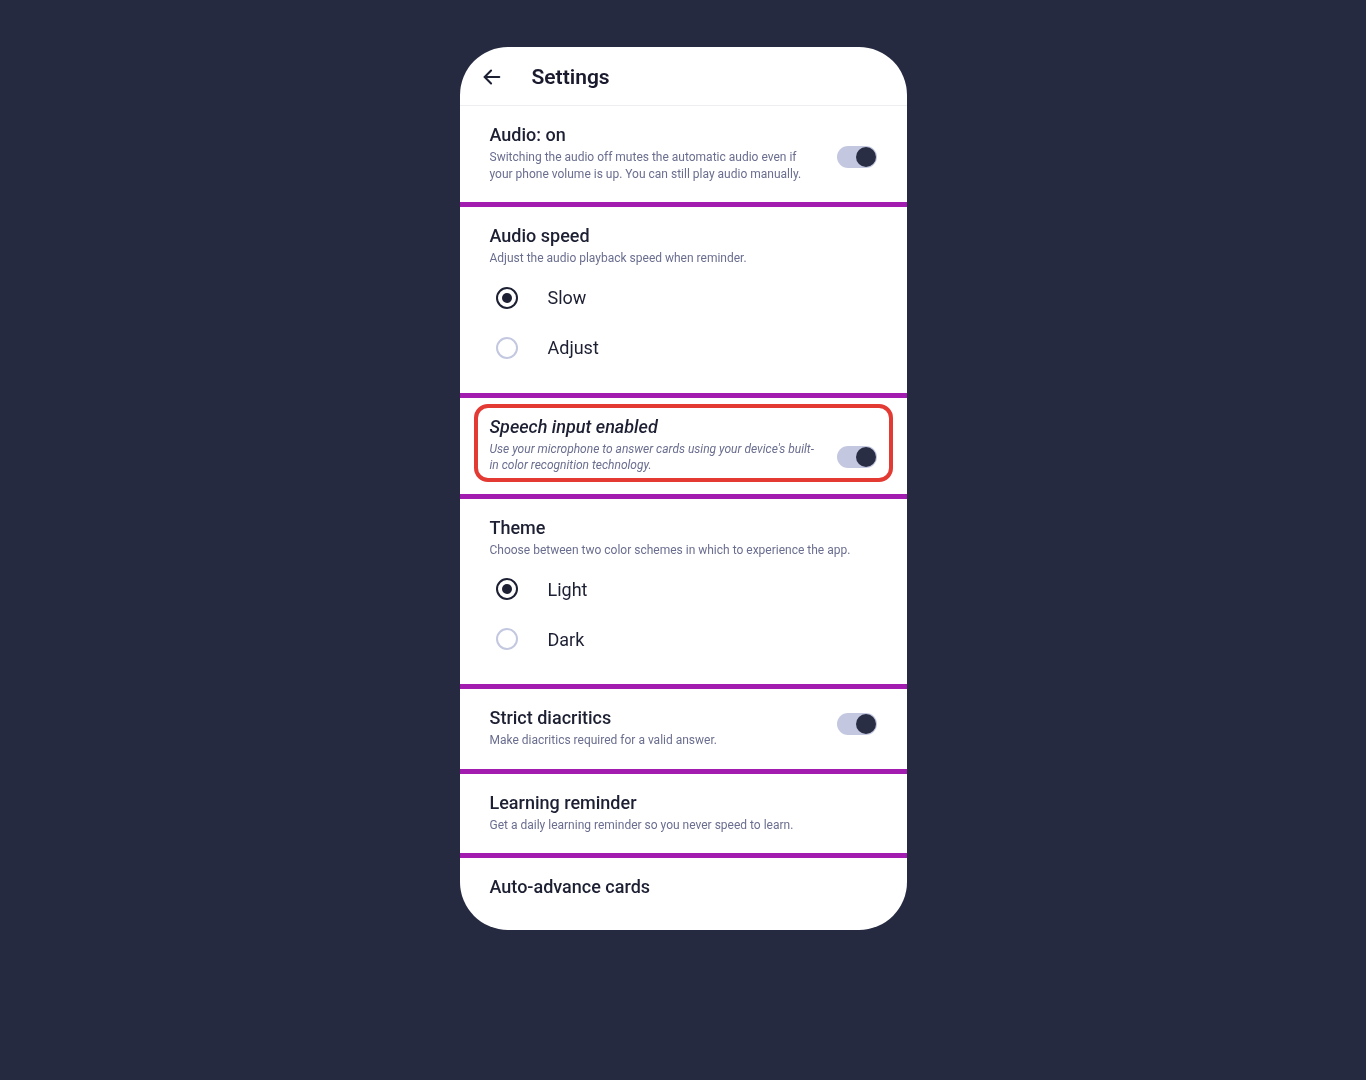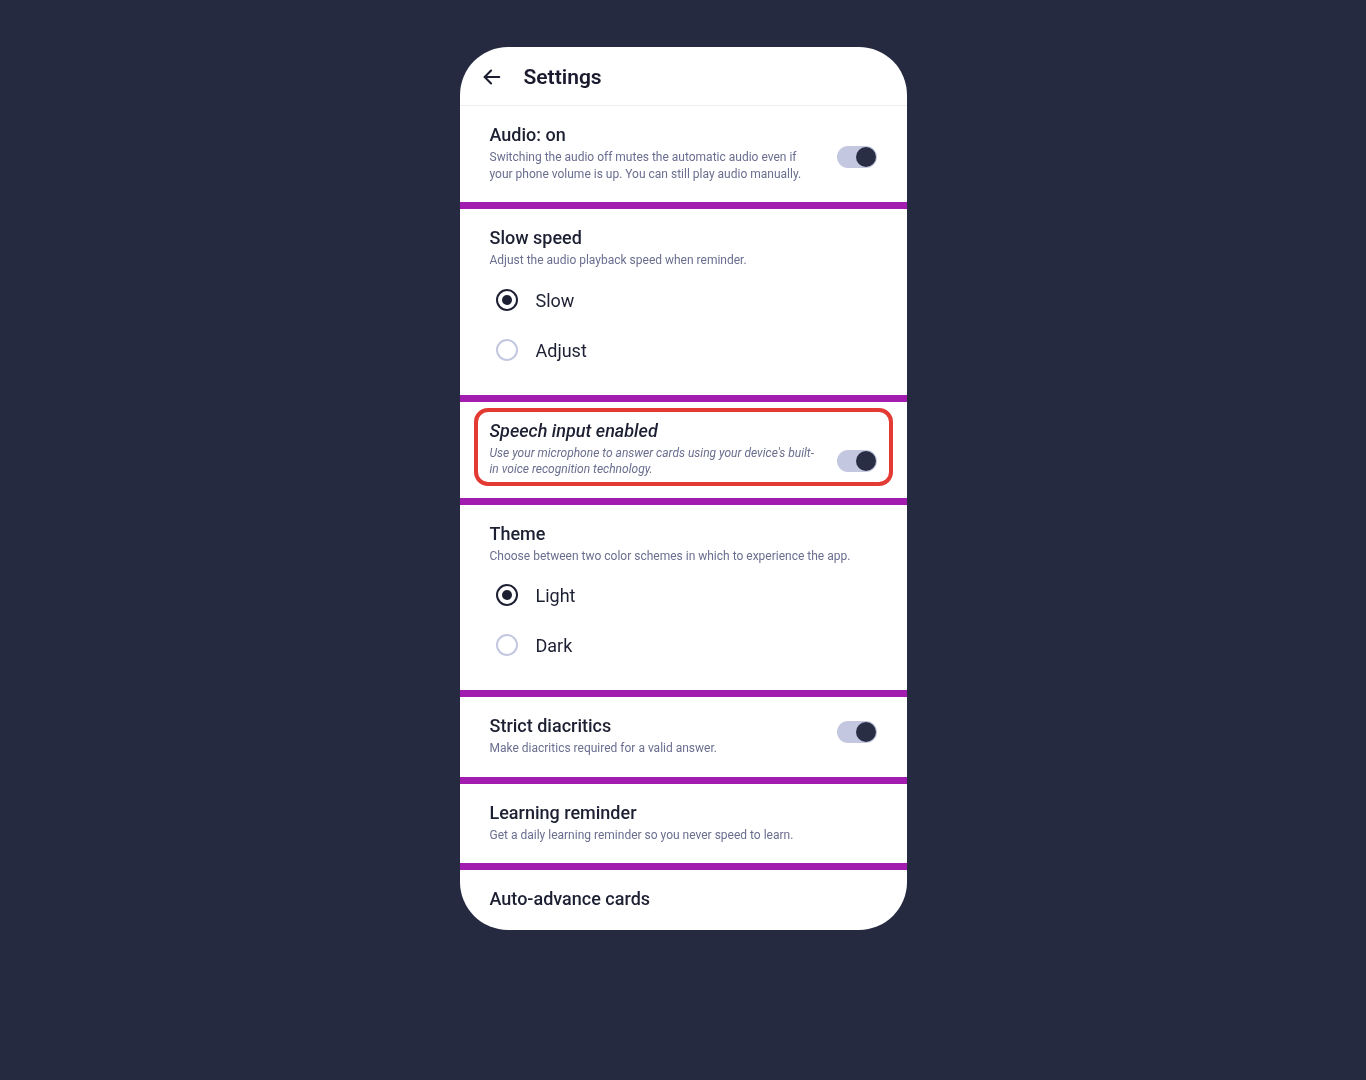--- a/index.html
+++ b/index.html
@@ -20,21 +20,21 @@
     background: #ffffff;
     border-radius: 48px;
     overflow: hidden;
     position: relative;
   }
   .header {
     display: flex;
     align-items: center;
     padding: 18px 20px 16px 20px;
     border-bottom: 1px solid #eeeef2;
-    gap: 20px;
+    gap: 28px;
   }
   .back-arrow {
     width: 24px;
     height: 24px;
     display: flex;
     align-items: center;
     justify-content: center;
     cursor: pointer;
   }
   .header-title {
@@ -42,21 +42,21 @@
     font-weight: 600;
     color: #1a1a2e;
   }
   .content {
     padding: 0 0 0 0;
     height: calc(100% - 62px);
     overflow: hidden;
   }
   .section {
     padding: 18px 30px 20px 30px;
-    border-bottom: 7px solid #a21caf;
+    border-bottom: 5px solid #a21caf;
     position: relative;
   }
   .section.no-border { border-bottom: none; }
   .section-row {
     display: flex;
     align-items: flex-start;
     justify-content: space-between;
   }
   .section-text { flex: 1; padding-right: 18px; }
   .section-title {
@@ -86,22 +86,22 @@
     height: 20px;
     background: #2a2e45;
     border-radius: 50%;
     position: absolute;
     right: 1px;
     top: 1px;
   }
   .radio-group { margin-top: 20px; }
   .radio-option {
     display: flex;
-    align-items: flex-end;
-    gap: 18px;
+    align-items: center;
+    gap: 30px;
     padding: 14px 0 14px 6px;
     cursor: pointer;
   }
   .radio-option:first-child { padding-top: 0; }
   .radio-circle {
     width: 22px;
     height: 22px;
     border: 2.5px solid #c3c8e0;
     border-radius: 50%;
     position: relative;
@@ -155,39 +155,39 @@
           <div class="section-title">Audio: on</div>
           <div class="section-desc">Switching the audio off mutes the automatic audio even if your phone volume is up. You can still play audio manually.</div>
         </div>
         <div class="toggle top-align">
           <div class="knob"></div>
         </div>
       </div>
     </div>
 
     <div class="section">
-      <div class="section-title">Slow speed</div>
+      <div class="section-title">Audio speed</div>
       <div class="section-desc">Adjust the audio playback speed when reminder.</div>
       <div class="radio-group">
         <div class="radio-option">
           <div class="radio-circle selected"></div>
           <div class="radio-label">Slow</div>
         </div>
         <div class="radio-option">
           <div class="radio-circle"></div>
           <div class="radio-label">Adjust</div>
         </div>
       </div>
     </div>
 
     <div class="section" style="position:relative;font-style:italic;">
       <div class="section-row">
         <div class="section-text">
           <div class="section-title">Speech input enabled</div>
-          <div class="section-desc">Use your microphone to answer cards using your device's built-in voice recognition technology.</div>
+          <div class="section-desc">Use your microphone to answer cards using your device's built-in color recognition technology.</div>
         </div>
         <div class="toggle" style="margin-top:30px;">
           <div class="knob"></div>
         </div>
       </div>
       <div class="highlight" style="left:14px; right:14px; top:6px; bottom:12px;"></div>
     </div>
 
     <div class="section">
       <div class="section-title">Theme</div>

